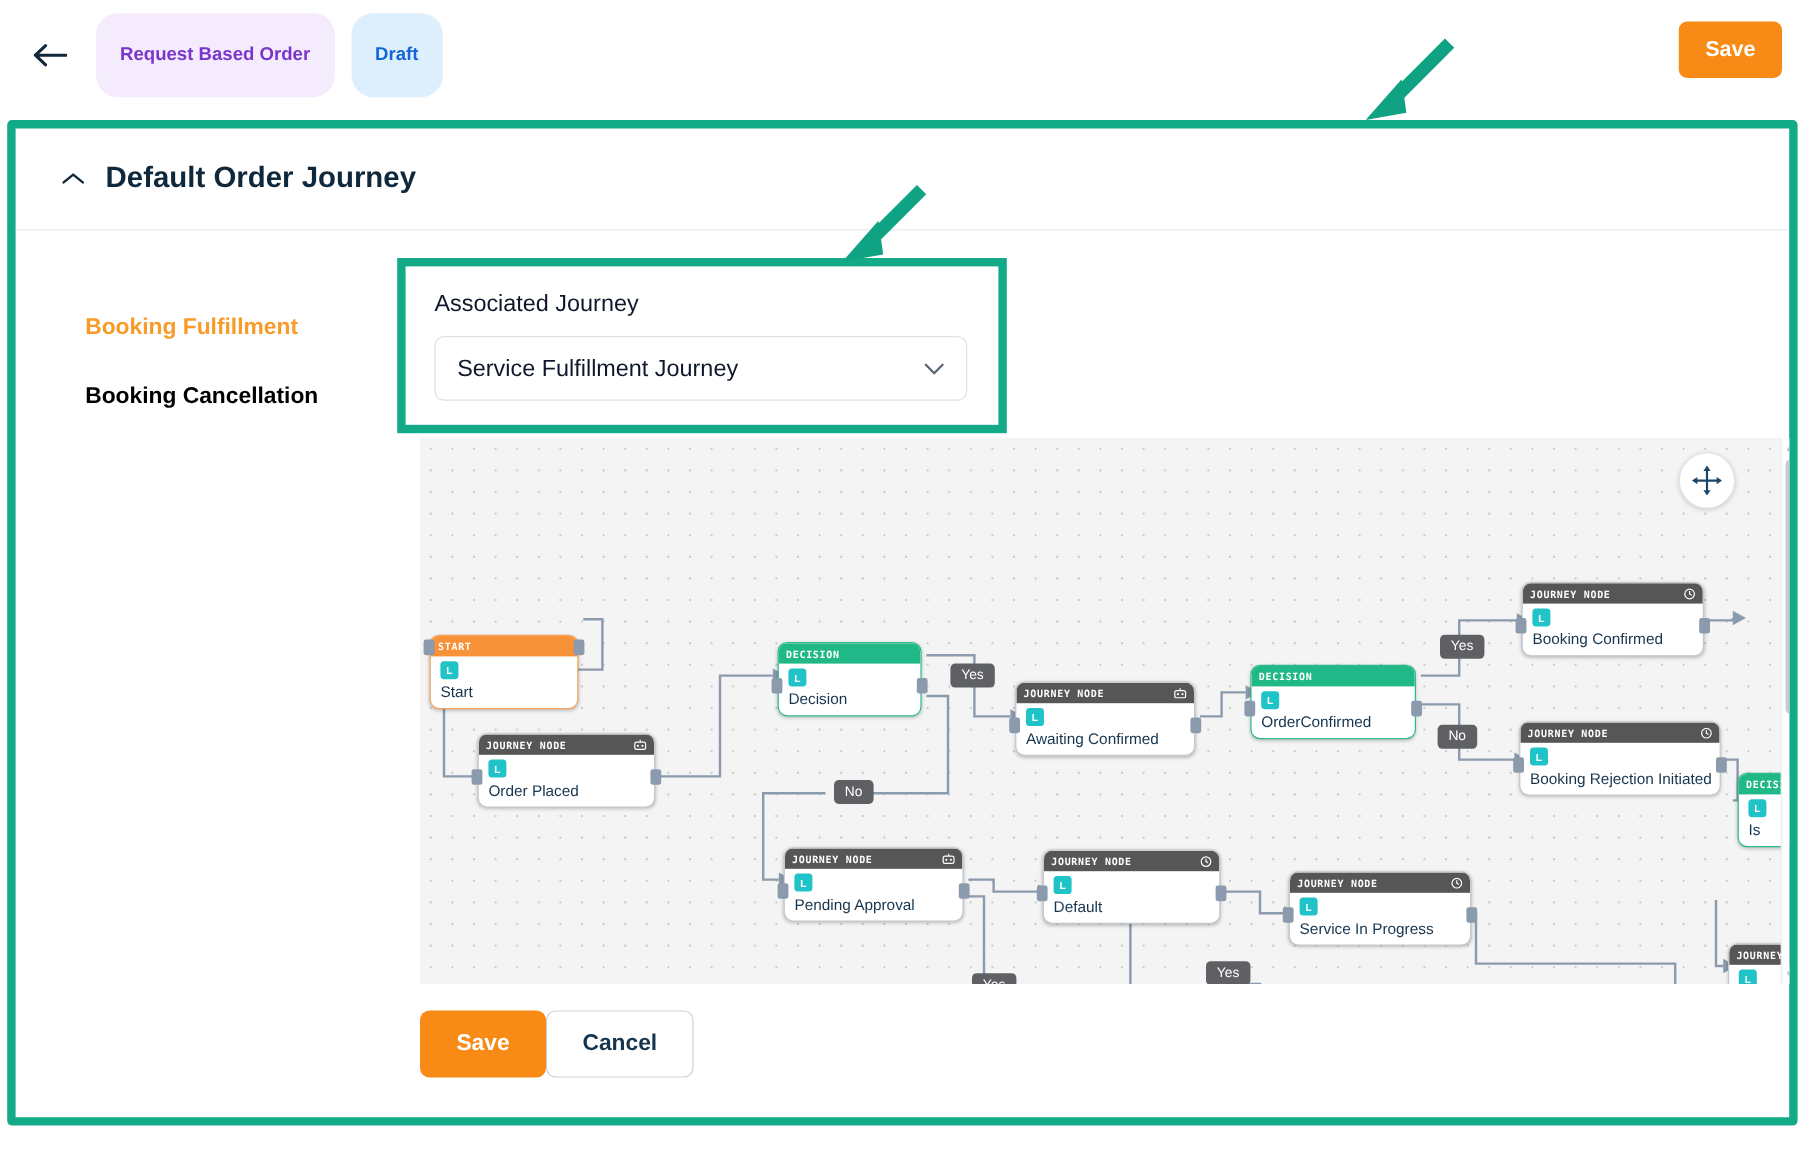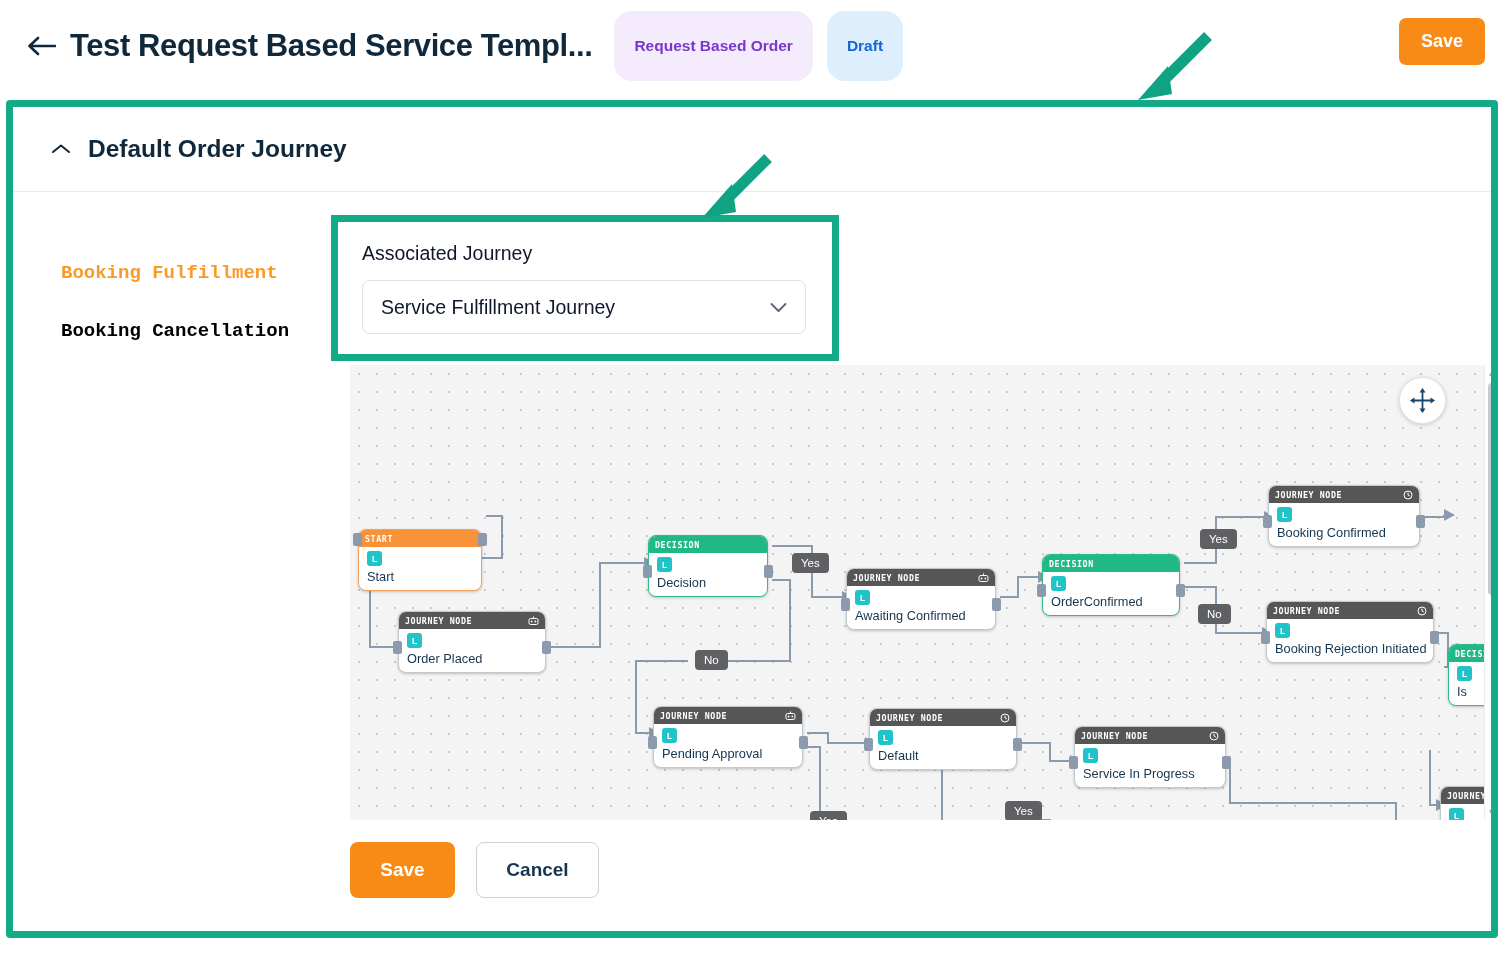--- a/index.html
+++ b/index.html
@@ -66,21 +66,21 @@
     margin-left: 37px; width: 22px; height: 22px;
     display: flex; align-items: center; justify-content: center;
     color: #10283c; cursor: pointer;
   }
   .section-title {
     margin-left: 16px;
     font-size: 24.5px; font-weight: bold; color: #10283c;
   }
 
   
-  .left-nav { position: absolute; left: 48px; top: 155px; width: 250px; font-family: Liberation Mono, monospace; }
+  .left-nav { position: absolute; left: 58px; top: 155px; width: 250px; }
   .nav-item {
     font-size: 19px; font-weight: bold;
     margin-bottom: 36px; cursor: pointer; white-space: nowrap;
   }
   .nav-item.active { color: #f89b28; }
   .nav-item.inactive { color: #000000; }
 
   
   .journey-box {
     position: absolute; left: 318px; top: 108px;
@@ -193,41 +193,39 @@
 
   
   .footer-btns { position: absolute; left: 337px; top: 735px; display: flex; }
   .btn-save {
     background: #f78b16; color: #ffffff; border: none;
     border-radius: 8px; width: 105px; height: 56px;
     font-size: 19px; font-weight: bold;
     font-family: "Liberation Sans", sans-serif; cursor: pointer;
   }
   .btn-cancel {
-    margin-left: 21px;
     background: #ffffff; color: #16354f;
     border: 1px solid #ccd2d9; border-radius: 8px;
     width: 123px; height: 56px;
     font-size: 19px; font-weight: bold;
     font-family: "Liberation Sans", sans-serif; cursor: pointer;
   }
 
   
   .anno { position: absolute; pointer-events: none; }
 </style>
 </head>
 <body>
 
 <div class="page-header">
   <div class="back-arrow">
     <svg width="30" height="22" viewBox="0 0 30 22" aria-hidden="true">
       <path d="M12 3 L3.5 11 L12 19 M3.5 11 L29 11" fill="none" stroke="#10283c" stroke-width="2.6" stroke-linecap="round" stroke-linejoin="round"></path>
     </svg>
   </div>
-  <div class="page-title">Test Request Based Service Templ...</div>
   <div class="badge badge-type">Request Based Order</div>
   <div class="badge badge-status">Draft</div>
   <button class="save-top">Save</button>
 </div>
 
 <svg class="anno" style="left:1120px; top:28px;" width="110" height="75" viewBox="0 0 110 75">
   <path d="M88 8 L40 56" stroke="#0fa383" stroke-width="11" stroke-linecap="butt"></path>
   <path d="M18 72 L48 38 L52 66 Z" fill="#0fa383"></path>
 </svg>
 

